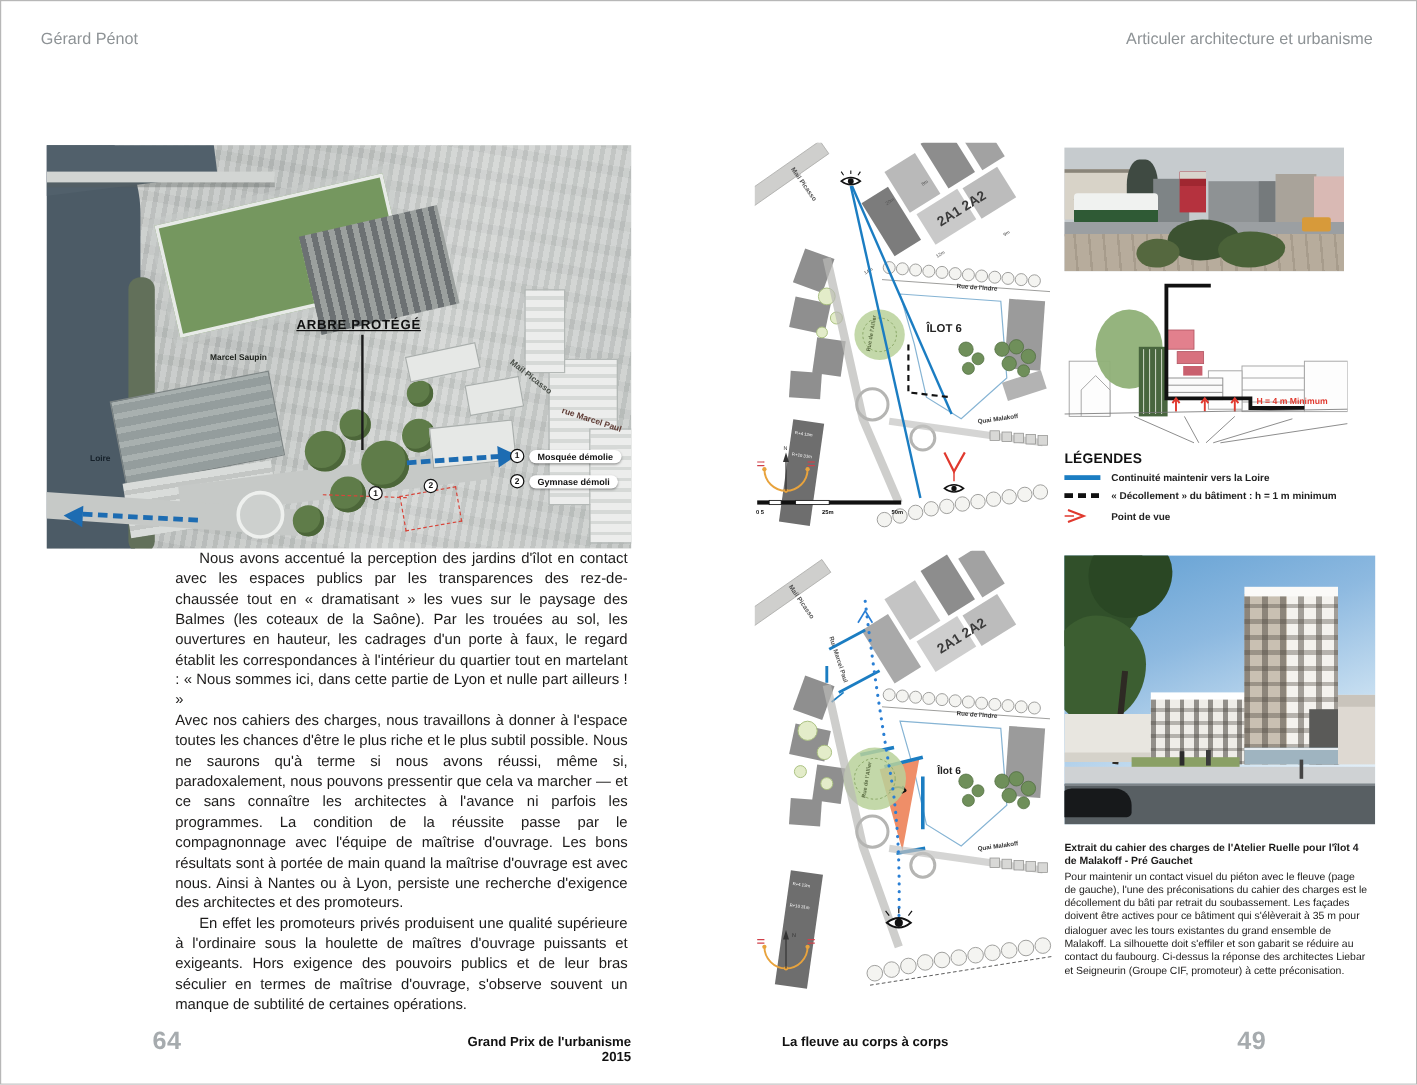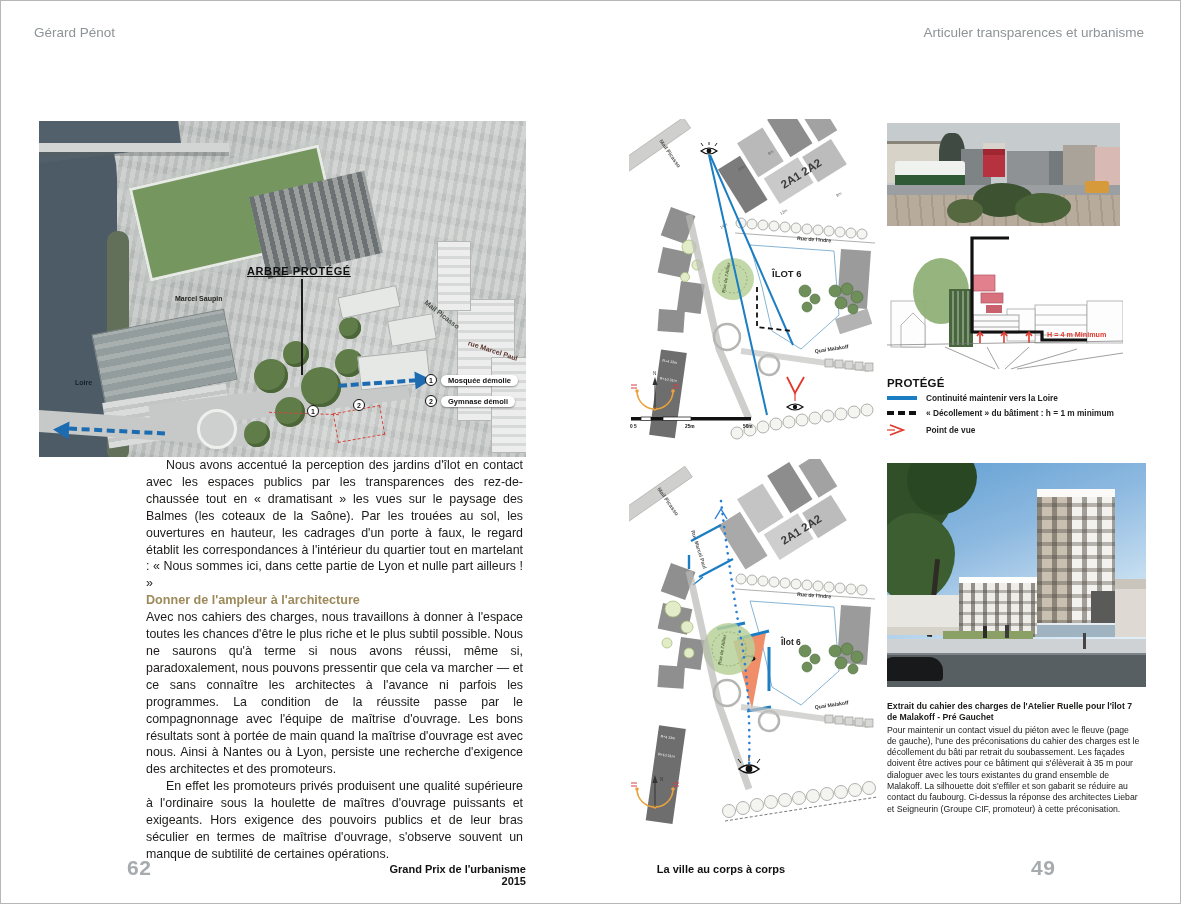--- a/index.html
+++ b/index.html
@@ -79,21 +79,21 @@
   .caption p{margin:0;}
 
   svg text{font-family:"Liberation Sans","DejaVu Sans",sans-serif;}
 </style>
 </head>
 <body>
 
 <div class="spread">
 
   <div class="hdr left">Gérard Pénot</div>
-  <div class="hdr right">Articuler transparences et urbanisme</div>
+  <div class="hdr right">Articuler architecture et urbanisme</div>
 
   <div class="aerial">
     <div class="grain"></div>
     <div class="water"></div>
     <div class="water2"></div>
     <div class="bank"></div>
     <div class="bridge"></div>
     <div class="stadium"></div>
     <div class="stand"></div>
     <div class="bigbldg"></div>
@@ -143,21 +143,20 @@
       <div class="box">Mosquée démolie</div>
     </div>
     <div class="ph-legend" style="left:386px;top:274px;">
       <div class="marker" style="position:static;">2</div>
       <div class="box">Gymnase démoli</div>
     </div>
   </div>
 
   <div class="bodycol">
     <p class="indent">Nous avons accentué la perception des jardins d'îlot en contact avec les espaces publics par les transparences des rez-de-chaussée tout en « dramatisant » les vues sur le paysage des Balmes (les coteaux de la Saône). Par les trouées au sol, les ouvertures en hauteur, les cadrages d'un porte à faux, le regard établit les correspondances à l'intérieur du quartier tout en martelant : « Nous sommes ici, dans cette partie de Lyon et nulle part ailleurs ! »</p>
-    <p class="sect-head">Donner de l'ampleur à l'architecture</p>
     <p>Avec nos cahiers des charges, nous travaillons à donner à l'espace toutes les chances d'être le plus riche et le plus subtil possible. Nous ne saurons qu'à terme si nous avons réussi, même si, paradoxalement, nous pouvons pressentir que cela va marcher — et ce sans connaître les architectes à l'avance ni parfois les programmes. La condition de la réussite passe par le compagnonnage avec l'équipe de maîtrise d'ouvrage. Les bons résultats sont à portée de main quand la maîtrise d'ouvrage est avec nous. Ainsi à Nantes ou à Lyon, persiste une recherche d'exigence des architectes et des promoteurs.</p>
     <p class="indent">En effet les promoteurs privés produisent une qualité supérieure à l'ordinaire sous la houlette de maîtres d'ouvrage puissants et exigeants. Hors exigence des pouvoirs publics et de leur bras séculier en termes de maîtrise d'ouvrage, s'observe souvent un manque de subtilité de certaines opérations.</p>
   </div>
 
   <svg class="abs" style="left:628px;top:118px;" width="250" height="330" viewBox="0 0 250 330">
     <rect x="0" y="0" width="250" height="330" fill="#ffffff"></rect>
 
     <g transform="rotate(55 30 30)">
         <rect x="18" y="-8" width="13" height="80" fill="#cfcfcd" stroke="#a9a9a7" stroke-width="0.6"></rect>
       </g>
@@ -520,21 +519,21 @@
       <line x1="0" y1="116" x2="236" y2="112"></line>
       <line x1="108" y1="140" x2="58" y2="118"></line>
         <line x1="112" y1="140" x2="100" y2="118"></line>
         <line x1="118" y1="140" x2="142" y2="118"></line>
         <line x1="124" y1="140" x2="190" y2="120"></line>
         <line x1="130" y1="140" x2="236" y2="124"></line>
     </g>
   </svg>
 
   <div class="legend">
-    <h3>PROTÉGÉ</h3>
+    <h3>LÉGENDES</h3>
     <div class="leg-row">
       <span class="leg-swatch">
           <span class="leg-line"></span>
         </span>
       <span class="leg-label">Continuité maintenir vers la Loire</span>
     </div>
     <div class="leg-row">
       <span class="leg-swatch">
           <span class="leg-dash"></span>
         </span>
@@ -570,21 +569,21 @@
     <div class="abs" style="left:56px;top:168px;width:90px;height:10px;background:#8aa065;"></div>
     <div class="abs" style="left:0;top:176px;width:259px;height:14px;background:#cfd2d4;"></div>
     <div class="abs" style="left:0;top:190px;width:259px;height:34px;background:#585f63;box-shadow:inset 0 2px 0 #7d8489;"></div>
     <div class="abs" style="left:-4px;top:194px;width:60px;height:24px;background:#17191b;border-radius:10px 14px 4px 4px;"></div>
     <div class="abs" style="left:96px;top:163px;width:4px;height:12px;background:#2c2c2c;"></div>
     <div class="abs" style="left:118px;top:162px;width:4px;height:13px;background:#3a3a3a;"></div>
     <div class="abs" style="left:196px;top:170px;width:3px;height:16px;background:#444;"></div>
   </div>
 
   <div class="caption">
-    <p class="cap-title">Extrait du cahier des charges de l'Atelier Ruelle pour l'îlot 7 de Malakoff - Pré Gauchet</p>
+    <p class="cap-title">Extrait du cahier des charges de l'Atelier Ruelle pour l'îlot 4 de Malakoff - Pré Gauchet</p>
     <p>Pour maintenir un contact visuel du piéton avec le fleuve (page de gauche), l'une des préconisations du cahier des charges est le décollement du bâti par retrait du soubassement. Les façades doivent être actives pour ce bâtiment qui s'élèverait à 35 m pour dialoguer avec les tours existantes du grand ensemble de Malakoff. La silhouette doit s'effiler et son gabarit se réduire au contact du faubourg. Ci-dessus la réponse des architectes Liebar et Seigneurin (Groupe CIF, promoteur) à cette préconisation.</p>
   </div>
 
-  <div class="pgnum" style="left:126px;">62</div>
+  <div class="pgnum" style="left:126px;">64</div>
   <div class="foot" style="left:365px;width:160px;text-align:right;">Grand Prix de l'urbanisme 2015</div>
-  <div class="foot" style="left:640px;width:160px;text-align:center;">La ville au corps à corps</div>
+  <div class="foot" style="left:640px;width:160px;text-align:center;">La fleuve au corps à corps</div>
   <div class="pgnum" style="left:1030px;">49</div>
 </div>
 
 </body></html>

